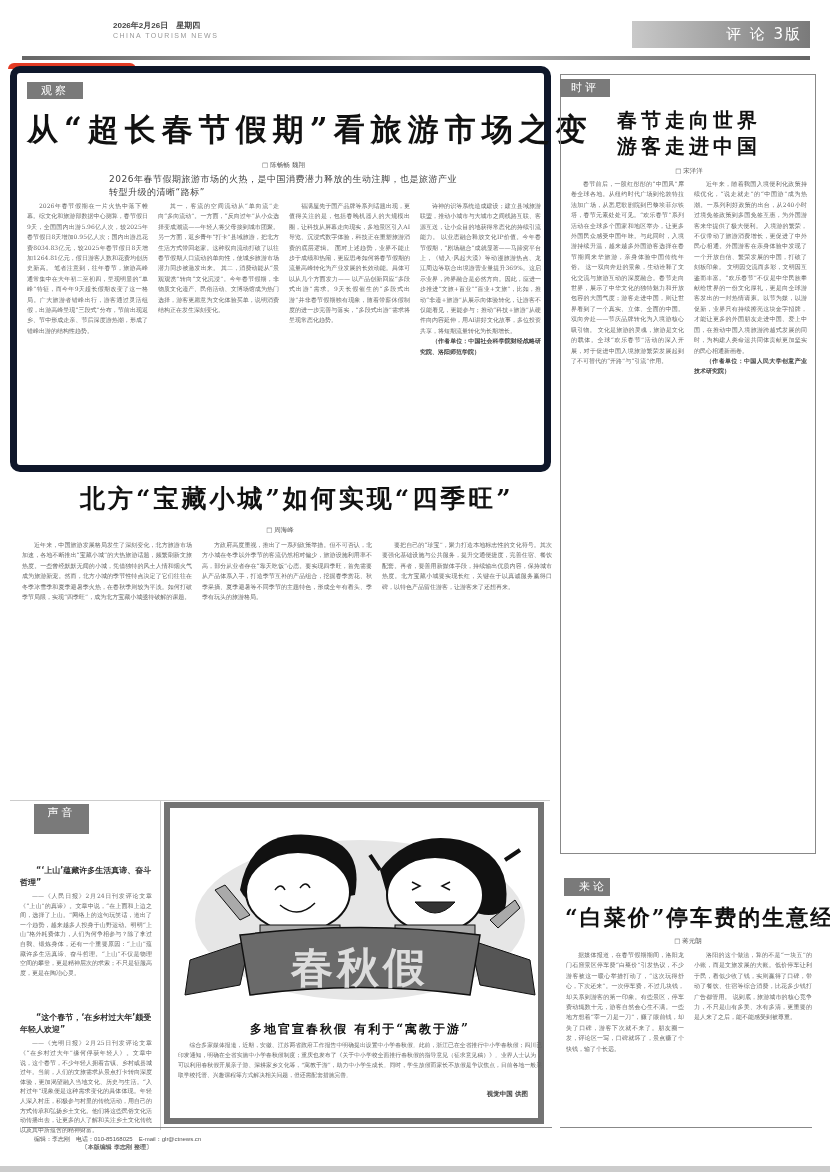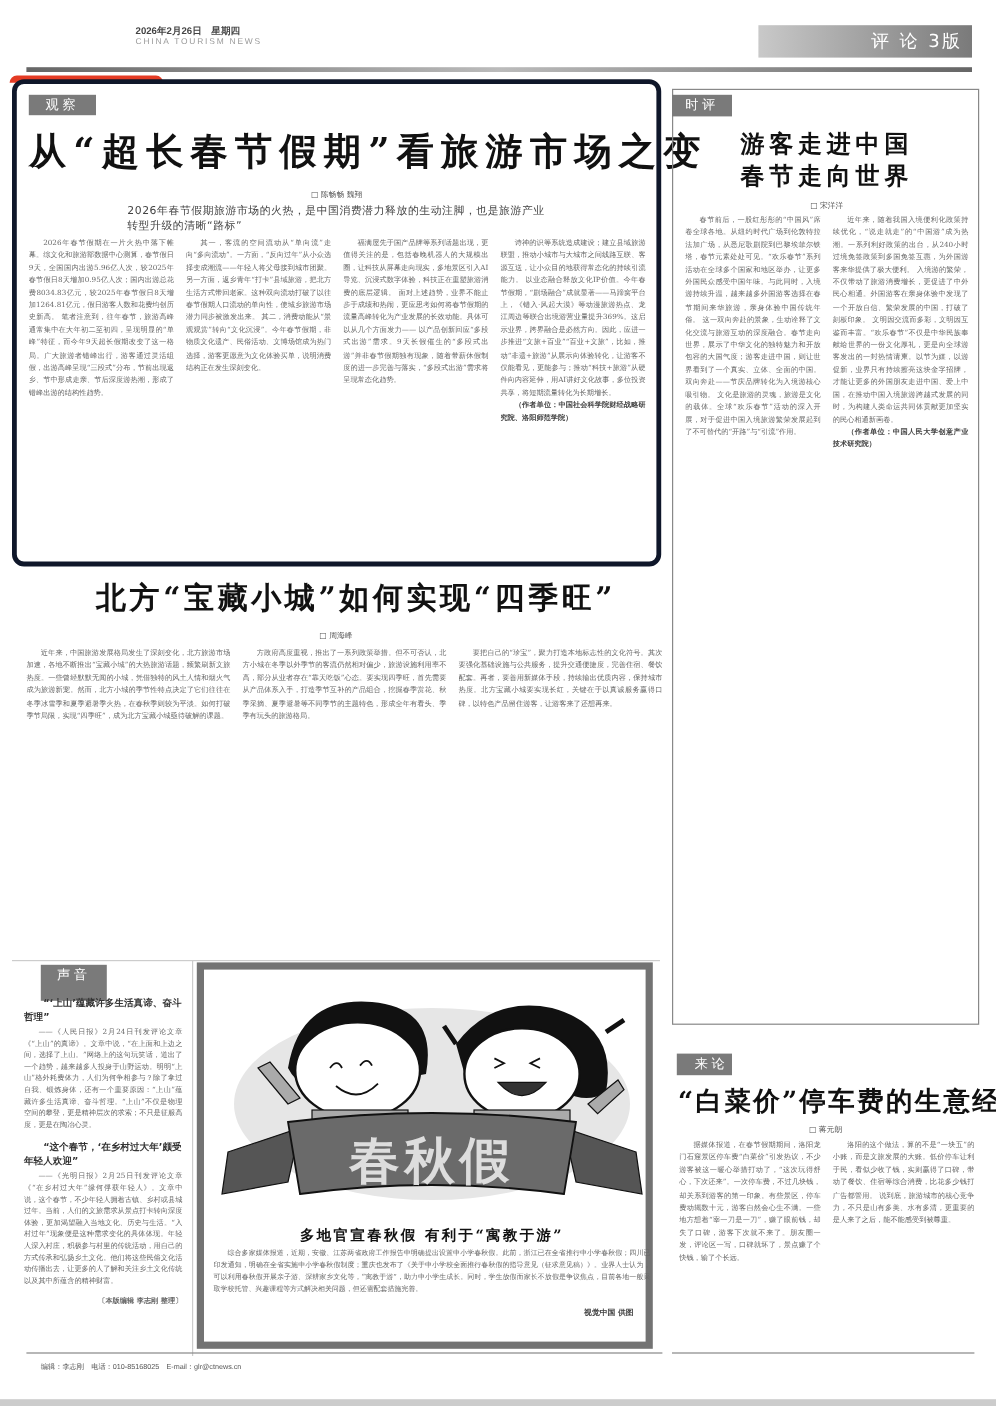--- a/index.html
+++ b/index.html
@@ -5,21 +5,21 @@
   * { box-sizing: border-box; margin: 0; padding: 0; }
   body { width: 830px; height: 1172px; background: #fff; font-family: "DejaVu Serif", serif; color: #222; position: relative; overflow: hidden; }
   .masthead { position: absolute; left: 0; top: 0; width: 830px; height: 70px; }
   .logo { position: absolute; left: 22px; top: 14px; font-family: "DejaVu Serif", serif; font-size: 25px; font-style: italic; font-weight: bold; color: #222; letter-spacing: -1px; }
   .dateline { position: absolute; left: 113px; top: 20px; font-family: "Liberation Sans", sans-serif; font-size: 8px; font-weight: bold; color: #444; }
   .english { position: absolute; left: 113px; top: 32px; font-family: "Liberation Sans", sans-serif; font-size: 7px; color: #999; letter-spacing: 1.5px; }
   .section-tag { position: absolute; left: 632px; top: 21px; width: 178px; height: 27px; background: linear-gradient(90deg, #c9c9c9, #7a7a7a); color: #fff; font-family: "DejaVu Sans", sans-serif; font-size: 15px; text-align: right; padding-right: 8px; line-height: 27px; letter-spacing: 2px; }
   .grey-rule { position: absolute; left: 22px; top: 56px; width: 788px; height: 4px; background: linear-gradient(90deg, #666, #bbb 50%, #666); }
   .red-rule { position: absolute; left: 8px; top: 63px; width: 128px; height: 6px; background: #e43b24; border-radius: 8px 8px 0 0; }
 
-  .main-box { position: absolute; left: 10px; top: 66px; width: 541px; height: 406px; border: 4px solid #0f172a; border-radius: 10px; }
+  .main-box { position: absolute; left: 10px; top: 66px; width: 541px; height: 406px; border: 7px solid #0f172a; border-radius: 10px; }
   .kicker { position: absolute; background: #7a7a7a; color: #fff; font-family: "DejaVu Sans", sans-serif; font-size: 11px; text-align: center; letter-spacing: 3px; }
   .main-box .kicker { left: 10px; top: 9px; width: 56px; height: 17px; line-height: 17px; }
   .headline-main { position: absolute; left: 10px; top: 36px; width: 520px; text-align: center; font-size: 31px; font-weight: bold; letter-spacing: 6px; color: #111; white-space: nowrap; }
   .byline { position: absolute; font-family: "DejaVu Sans", sans-serif; font-size: 6.5px; color: #555; text-align: center; }
   .main-box .byline { left: 0; width: 533px; top: 88px; }
   .deck { position: absolute; left: 92px; top: 100px; width: 350px; font-family: "DejaVu Sans", sans-serif; font-size: 9px; color: #444; line-height: 13px; letter-spacing: 0.5px; }
   .cols { position: absolute; display: flex; gap: 10px; }
   .col { flex: 1; font-size: 6px; line-height: 10.4px; color: #666; text-align: justify; overflow: hidden; word-break: break-all; }
   .col p { text-indent: 2em; }
   .main-box .cols { left: 10px; top: 128px; width: 514px; height: 266px; }
@@ -36,21 +36,21 @@
   .right-box .byline { left: 0; width: 256px; top: 92px; }
   .right-box .cols { left: 10px; top: 104px; width: 236px; height: 558px; }
   .laiyan-tag { left: 564px; top: 878px; width: 46px; height: 18px; line-height: 18px; padding-left: 12px; }
   .bc-title { left: 565px; top: 903px; font-size: 22px; letter-spacing: 2px; }
   .bc-byline { left: 560px; width: 256px; top: 937px; }
   .bc-cols { left: 566px; top: 950px; width: 246px; height: 170px; }
   .bc-rule { position: absolute; left: 560px; top: 1127px; width: 252px; height: 1px; background: #888; }
 
   .voice-tag { left: 34px; top: 804px; width: 55px; height: 30px; line-height: 18px; }
   .voice { position: absolute; left: 20px; top: 830px; width: 132px; }
-  .voice h4 { font-family: "DejaVu Sans", sans-serif; font-size: 8px; font-weight: bold; color: #333; line-height: 12px; text-indent: 2em; margin-bottom: 2px; }
+  .voice h4 { font-family: "DejaVu Sans", sans-serif; font-size: 8px; font-weight: bold; color: #333; line-height: 12px; text-indent: 2em; margin-bottom: 2px; margin-top: 35px; }
   .voice p { font-size: 6px; line-height: 9.6px; color: #666; text-indent: 2em; text-align: justify; margin-bottom: 8px; word-break: break-all; }
   .left-rule { position: absolute; left: 10px; top: 800px; width: 540px; height: 1px; background: #ccc; }
   .vline { position: absolute; left: 160px; top: 800px; width: 1px; height: 330px; background: #ccc; }
 
   .cartoon-box { position: absolute; left: 164px; top: 802px; width: 380px; height: 322px; border: 6px solid #737373; }
   .cartoon { position: absolute; left: 10px; top: 2px; width: 360px; height: 200px; }
   .cartoon-caption { position: absolute; left: 0; width: 380px; top: 213px; text-align: center; font-size: 12px; font-weight: bold; letter-spacing: 2px; color: #111; }
   .cartoon-text { position: absolute; left: 8px; top: 232px; width: 364px; font-size: 5.8px; line-height: 10px; color: #666; text-align: justify; text-indent: 2em; word-break: break-all; }
   .credit { position: absolute; right: 10px; top: 282px; font-family: "DejaVu Sans", sans-serif; font-size: 6.5px; font-weight: bold; color: #444; text-align: center; }
 
@@ -101,22 +101,22 @@
       <p>方政府高度重视，推出了一系列政策举措。但不可否认，北方小城在冬季以外季节的客流仍然相对偏少，旅游设施利用率不高，部分从业者存在“靠天吃饭”心态。要实现四季旺，首先需要从产品体系入手，打造季节互补的产品组合，挖掘春季赏花、秋季采摘、夏季避暑等不同季节的主题特色，形成全年有看头、季季有玩头的旅游格局。</p>
     </div>
   <div class="col">
       <p>要把自己的“珍宝”，聚力打造本地标志性的文化符号。其次要强化基础设施与公共服务，提升交通便捷度，完善住宿、餐饮配套。再者，要善用新媒体手段，持续输出优质内容，保持城市热度。北方宝藏小城要实现长红，关键在于以真诚服务赢得口碑，以特色产品留住游客，让游客来了还想再来。</p>
     </div>
 </div>
 
 <div class="right-box">
   <div class="kicker">时评</div>
   <div class="right-title">
+    <div>春节走向世界</div>
     <div>游客走进中国</div>
-    <div>春节走向世界</div>
   </div>
   <div class="byline">□ 宋洋洋</div>
   <div class="cols">
     <div class="col">
         <p>春节前后，一股红彤彤的“中国风”席卷全球各地。从纽约时代广场到伦敦特拉法加广场，从悉尼歌剧院到巴黎埃菲尔铁塔，春节元素处处可见。“欢乐春节”系列活动在全球多个国家和地区举办，让更多外国民众感受中国年味。与此同时，入境游持续升温，越来越多外国游客选择在春节期间来华旅游，亲身体验中国传统年俗。 这一双向奔赴的景象，生动诠释了文化交流与旅游互动的深度融合。春节走向世界，展示了中华文化的独特魅力和开放包容的大国气度；游客走进中国，则让世界看到了一个真实、立体、全面的中国。 双向奔赴——节庆品牌转化为入境游核心吸引物。 文化是旅游的灵魂，旅游是文化的载体。全球“欢乐春节”活动的深入开展，对于促进中国入境旅游繁荣发展起到了不可替代的“开路”与“引流”作用。</p>
       </div>
     <div class="col">
         <p>近年来，随着我国入境便利化政策持续优化，“说走就走”的“中国游”成为热潮。一系列利好政策的出台，从240小时过境免签政策到多国免签互惠，为外国游客来华提供了极大便利。 入境游的繁荣，不仅带动了旅游消费增长，更促进了中外民心相通。外国游客在亲身体验中发现了一个开放自信、繁荣发展的中国，打破了刻板印象。 文明因交流而多彩，文明因互鉴而丰富。“欢乐春节”不仅是中华民族奉献给世界的一份文化厚礼，更是向全球游客发出的一封热情请柬。以节为媒，以游促新，业界只有持续擦亮这块金字招牌，才能让更多的外国朋友走进中国、爱上中国，在推动中国入境旅游跨越式发展的同时，为构建人类命运共同体贡献更加坚实的民心相通新画卷。</p>
         <p class="note">（作者单位：中国人民大学创意产业技术研究院）</p>
       </div>

